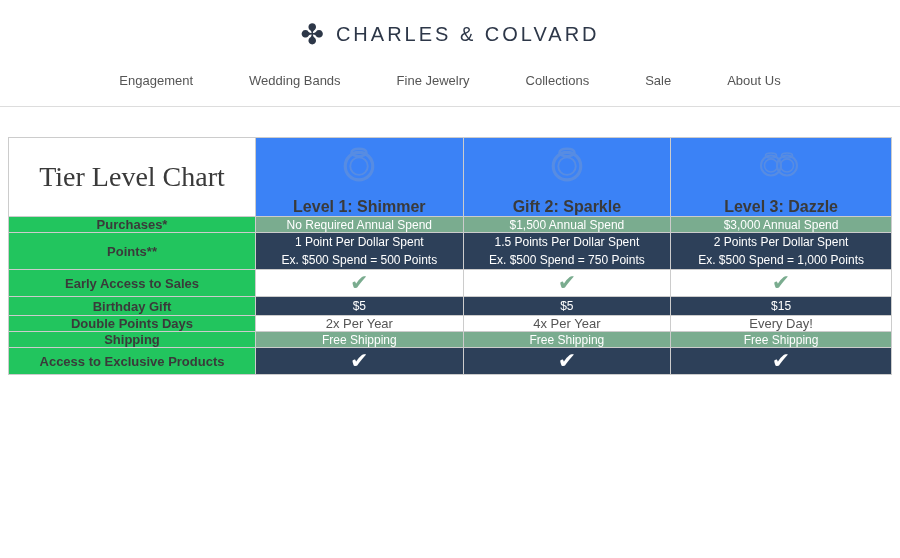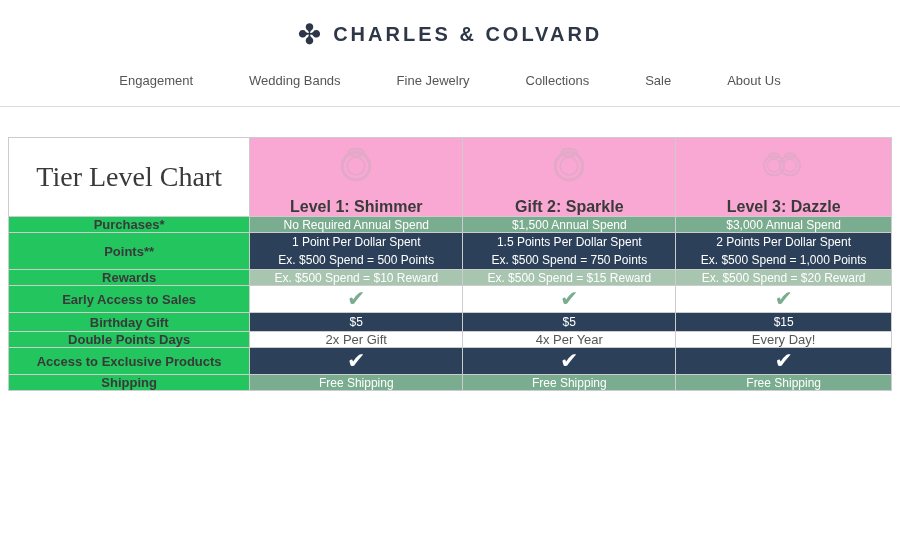--- a/index.html
+++ b/index.html
@@ -2,34 +2,34 @@
 <html><head>
   <meta charset="utf-8">
   <style>
     * { box-sizing: border-box; margin: 0; padding: 0; }
     body { font-family: Georgia, 'Times New Roman', serif; background: #fff; color: #333; }
 
     
     .header { text-align: center; padding: 18px 0 10px; border-bottom: 1px solid #ddd; }
     .logo-area { display: flex; align-items: center; justify-content: center; gap: 12px; margin-bottom: 14px; }
     .logo-icon { font-size: 28px; color: #2d3748; }
-    .brand-name { font-family: Arial, sans-serif; font-size: 20px; letter-spacing: 3px; font-weight: 700; color: #2d3748; }
+    .brand-name { font-family: Arial, sans-serif; font-size: 20px; letter-spacing: 3px; font-weight: 400; color: #2d3748; }
     .nav { display: flex; justify-content: center; gap: 56px; padding: 8px 0; }
     .nav-item { font-family: Arial, sans-serif; font-size: 13px; color: #555; cursor: pointer; text-decoration: none; }
 
     
     .main { padding: 30px 8px; max-width: 900px; margin: 0 auto; }
 
     
     .tier-table { width: 100%; border-collapse: collapse; border: 1px solid #ccc; }
     .tier-table th, .tier-table td { border: 1px solid #ccc; padding: 0; text-align: center; vertical-align: middle; }
 
     
     .header-cell-title { text-align: left; padding: 20px 20px; font-family: Georgia, serif; font-size: 28px; color: #3a3a3a; font-weight: normal; background: #fff; }
-    .header-cell-level { padding: 16px 10px 10px; background: #f9a8d4; }
+    .header-cell-level { padding: 16px 10px 10px; background: #3b82f6; }
     .level-name { font-family: Arial, sans-serif; font-size: 16px; font-weight: 600; color: #3a3a3a; margin-top: 6px; }
 
     
     .row-label { font-family: Arial, sans-serif; font-size: 13px; color: #3a3a3a; font-weight: 600; background: #22c55e; padding: 14px 16px; text-align: center; }
 
     
     .cell-green { background: #7aac8f; color: #fff; font-family: Arial, sans-serif; font-size: 12px; padding: 12px 8px; }
     .cell-dark { background: #2d4059; color: #fff; font-family: Arial, sans-serif; font-size: 12px; padding: 12px 8px; line-height: 1.5; }
     .cell-light-green { background: #a8c5b0; color: #fff; font-family: Arial, sans-serif; font-size: 12px; padding: 12px 8px; }
     .cell-white { background: #fff; color: #555; font-family: Arial, sans-serif; font-size: 13px; padding: 12px 8px; }
@@ -112,50 +112,44 @@
           <td class="cell-green">$1,500 Annual Spend</td>
           <td class="cell-green">$3,000 Annual Spend</td>
         </tr>
         <tr>
           <td class="row-label">Points**</td>
           <td class="cell-dark">1 Point Per Dollar Spent<br>Ex. $500 Spend = 500 Points</td>
           <td class="cell-dark">1.5 Points Per Dollar Spent<br>Ex. $500 Spend = 750 Points</td>
           <td class="cell-dark">2 Points Per Dollar Spent<br>Ex. $500 Spend = 1,000 Points</td>
         </tr>
         <tr>
-          <td class="row-label">Rewards</td>
-          <td class="cell-light-green">Ex. $500 Spend = $10 Reward</td>
-          <td class="cell-light-green">Ex. $500 Spend = $15 Reward</td>
-          <td class="cell-light-green">Ex. $500 Spend = $20 Reward</td>
-        </tr>
-        <tr>
           <td class="row-label">Early Access to Sales</td>
           <td class="cell-check-white"><span class="checkmark">✔</span></td>
           <td class="cell-check-white"><span class="checkmark">✔</span></td>
           <td class="cell-check-white"><span class="checkmark">✔</span></td>
         </tr>
         <tr>
           <td class="row-label">Birthday Gift</td>
           <td class="cell-dark">$5</td>
           <td class="cell-dark">$5</td>
           <td class="cell-dark">$15</td>
         </tr>
         <tr>
           <td class="row-label">Double Points Days</td>
-          <td class="cell-white">2x Per Gift</td>
+          <td class="cell-white">2x Per Year</td>
           <td class="cell-white">4x Per Year</td>
           <td class="cell-white">Every Day!</td>
+        </tr>
+        <tr>
+          <td class="row-label">Shipping</td>
+          <td class="cell-green-alt">Free Shipping</td>
+          <td class="cell-green-alt">Free Shipping</td>
+          <td class="cell-green-alt">Free Shipping</td>
         </tr>
         <tr>
           <td class="row-label">Access to Exclusive Products</td>
           <td class="cell-check-dark"><span class="checkmark-white">✔</span></td>
           <td class="cell-check-dark"><span class="checkmark-white">✔</span></td>
           <td class="cell-check-dark"><span class="checkmark-white">✔</span></td>
         </tr>
-        <tr>
-          <td class="row-label">Shipping</td>
-          <td class="cell-green-alt">Free Shipping</td>
-          <td class="cell-green-alt">Free Shipping</td>
-          <td class="cell-green-alt">Free Shipping</td>
-        </tr>
       </tbody>
   </table>
 </div>
 
 </body></html>

